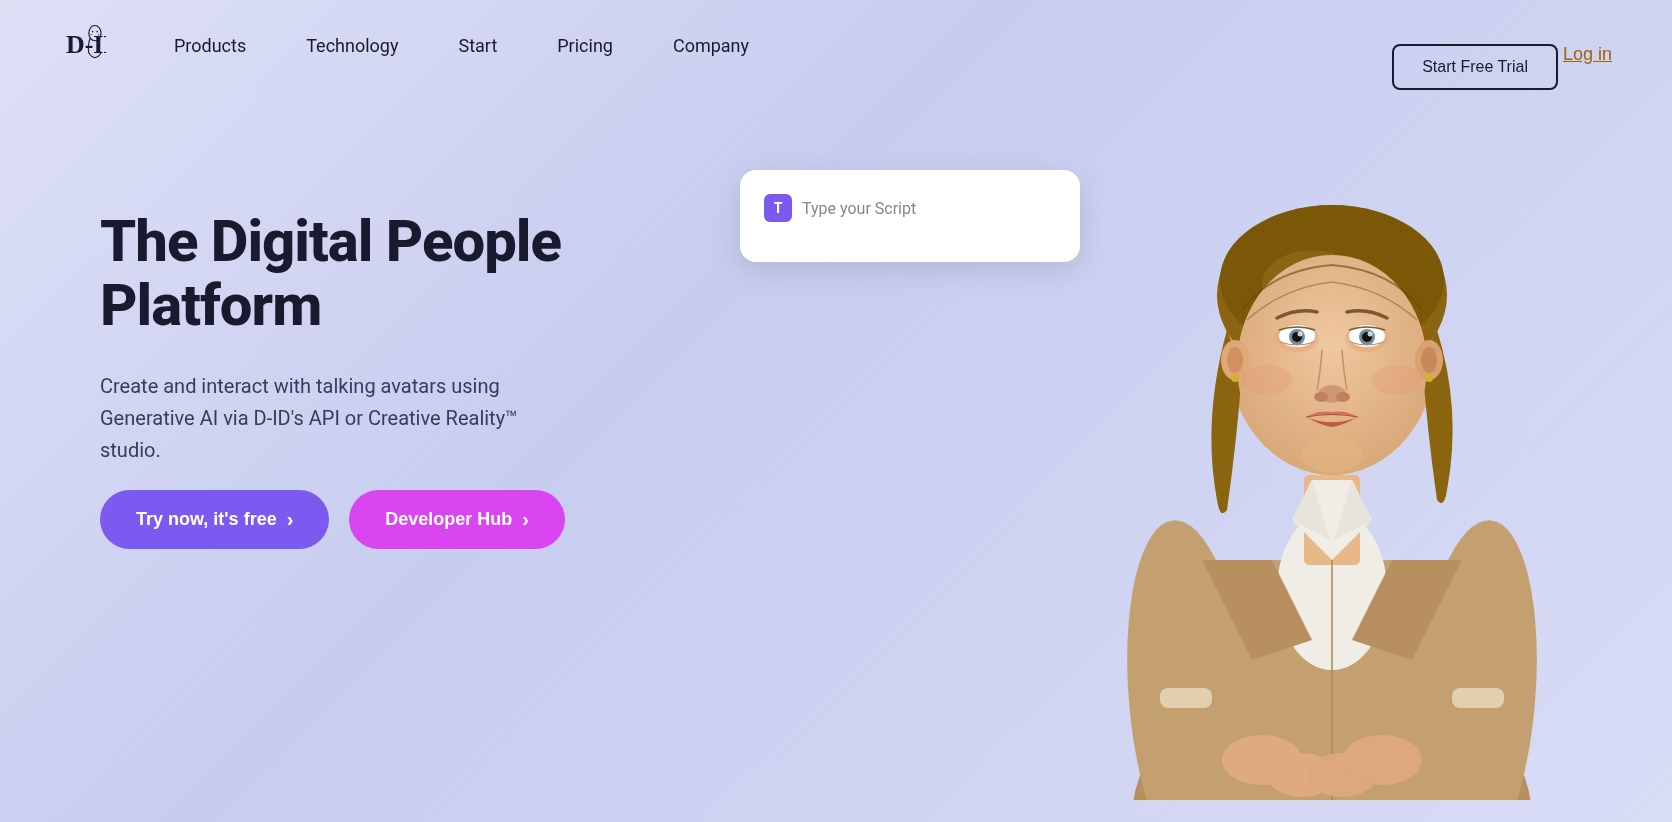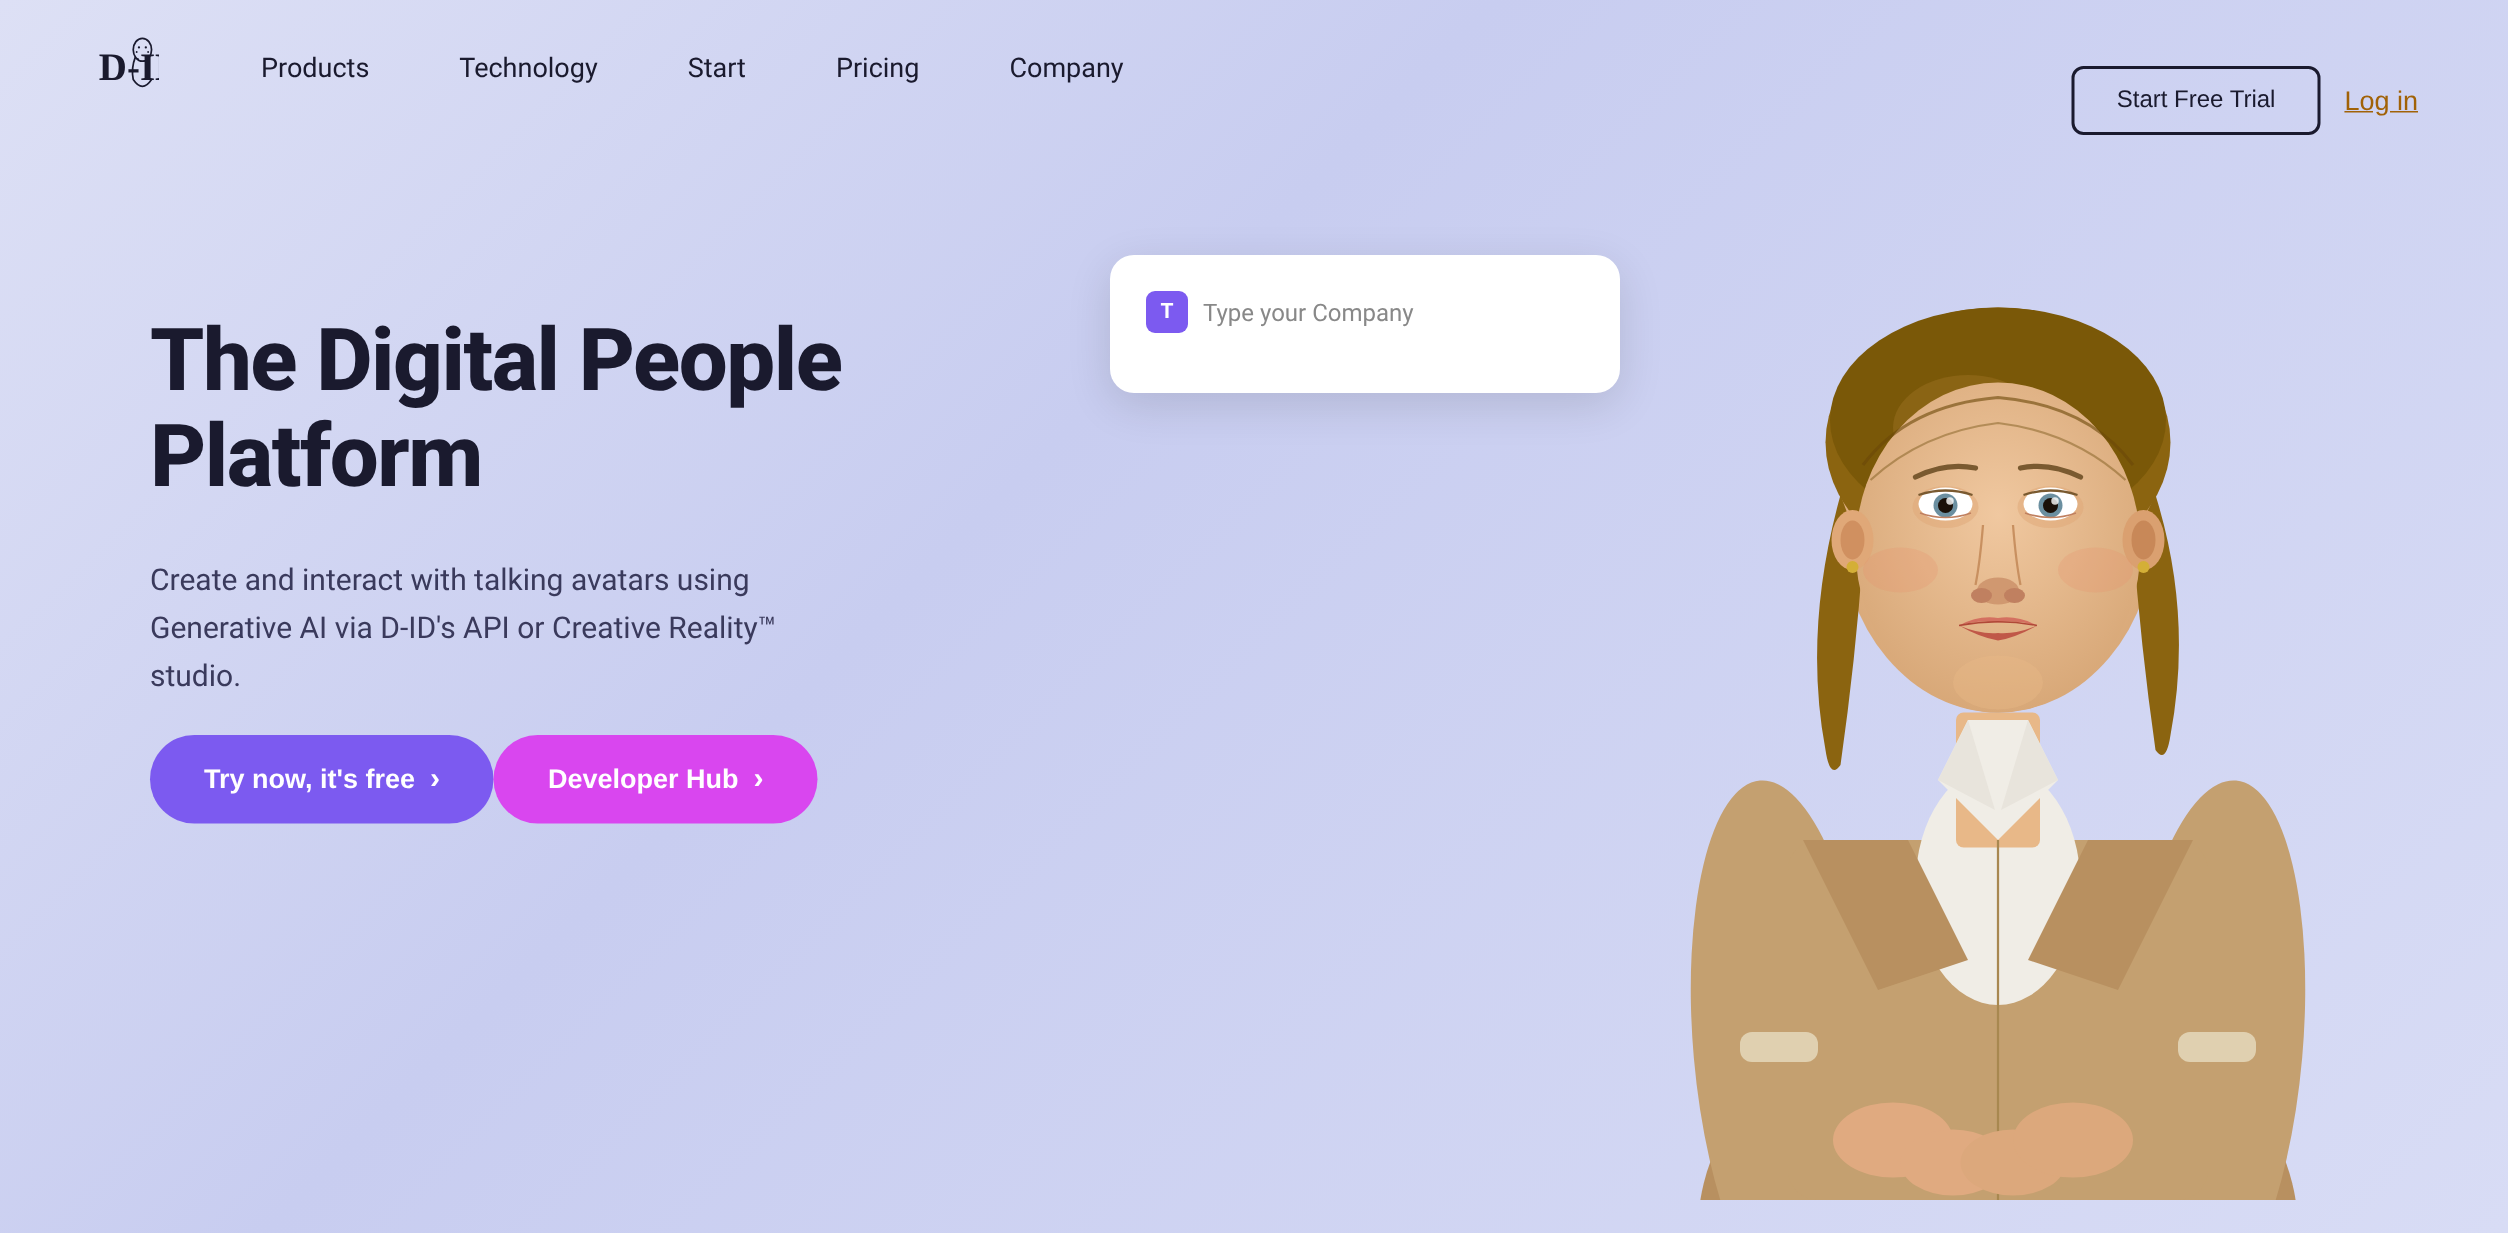--- a/index.html
+++ b/index.html
@@ -48,22 +48,22 @@
       color: #1a1a2e;
       text-decoration: none;
       padding: 8px 18px;
       border-radius: 6px;
       cursor: pointer;
       font-weight: 400;
     }
 
     .nav-actions {
       display: flex;
-      align-items: center;
-      gap: 16px;
+      align-items: flex-start;
+      gap: 5px;
       margin-top: 44px;
     }
 
     .btn-trial {
       border: 2px solid #1a1a2e;
       background: transparent;
       color: #1a1a2e;
       padding: 12px 28px;
       border-radius: 8px;
       font-size: 16px;
@@ -110,20 +110,21 @@
     .hero-description {
       font-size: 20px;
       color: #3a3a5c;
       line-height: 1.6;
       margin-bottom: 24px;
       max-width: 480px;
     }
 
     .hero-buttons {
       display: flex;
+      gap: 20px;
       align-items: flex-start;
     }
 
     .btn-try {
       background: #7c5af0;
       color: white;
       border: none;
       padding: 18px 36px;
       border-radius: 50px;
       font-size: 18px;
@@ -271,21 +272,21 @@
     </div>
   </div>
 
   <div class="hero-right">
 
     <div class="script-card">
       <div class="script-header">
         <div class="script-icon">
           <span>T</span>
         </div>
-        <span class="script-title">Type your Company</span>
+        <span class="script-title">Type your Script</span>
       </div>
     </div>
 
     <svg class="avatar-visual" viewBox="0 0 520 660" xmlns="http://www.w3.org/2000/svg">
 
       <defs>
         <radialGradient id="bgGrad" cx="50%" cy="60%" r="60%">
           <stop offset="0%" stop-color="#c8cdf0"></stop>
           <stop offset="100%" stop-color="#d8dcf5"></stop>
         </radialGradient>

